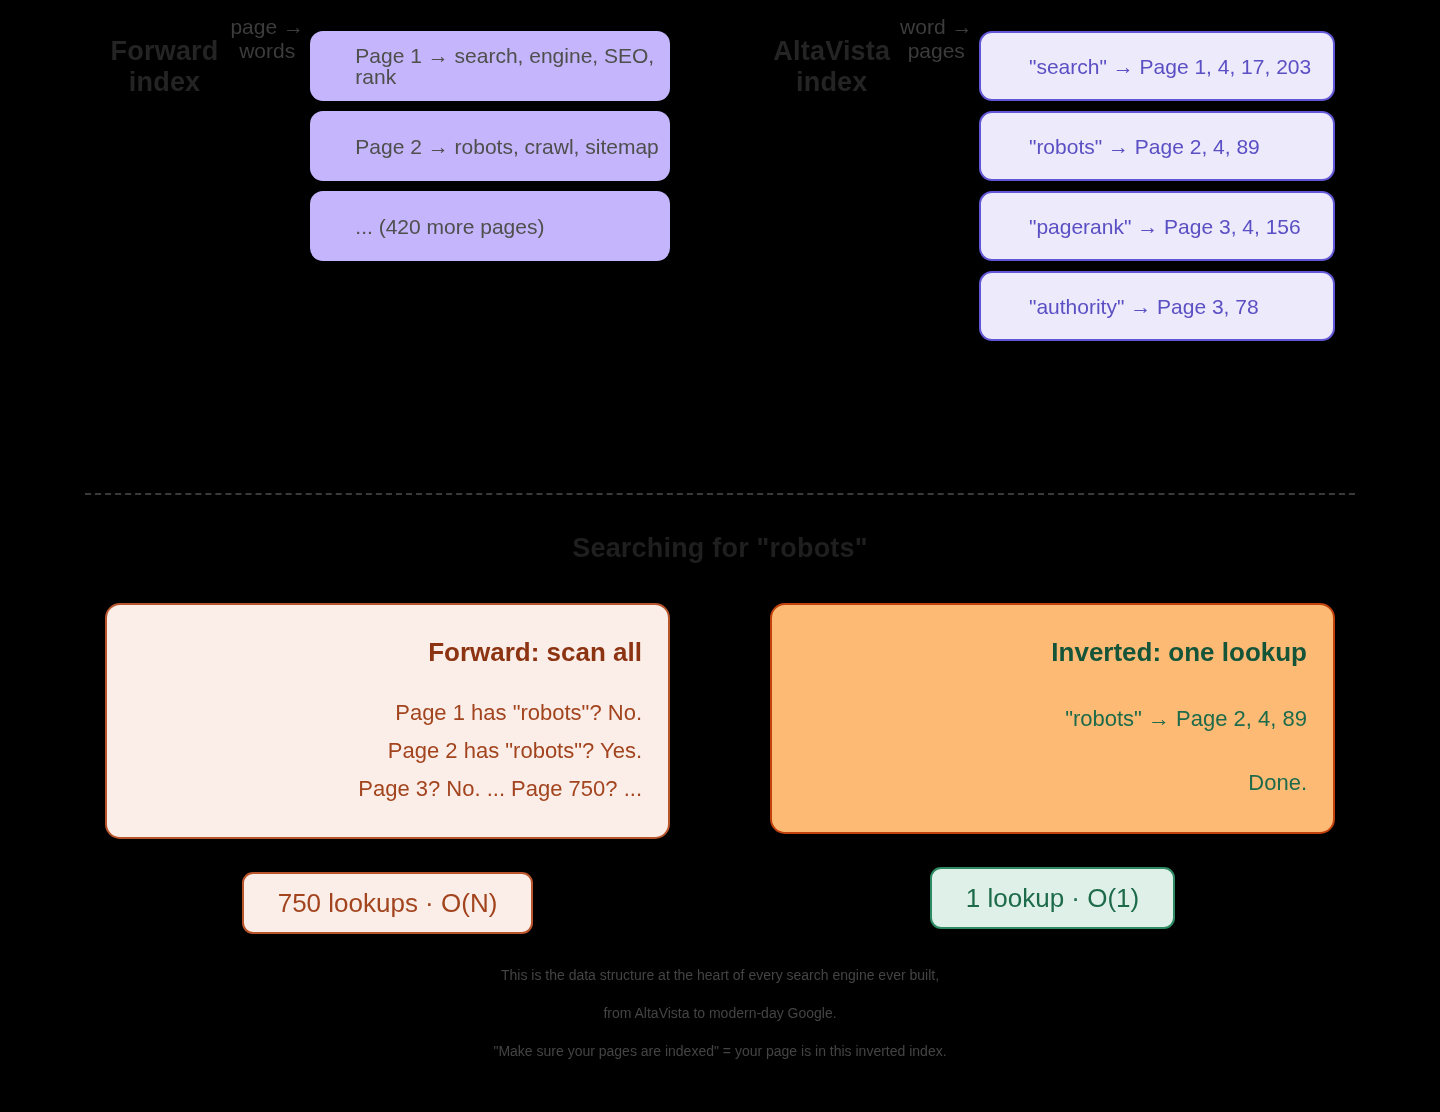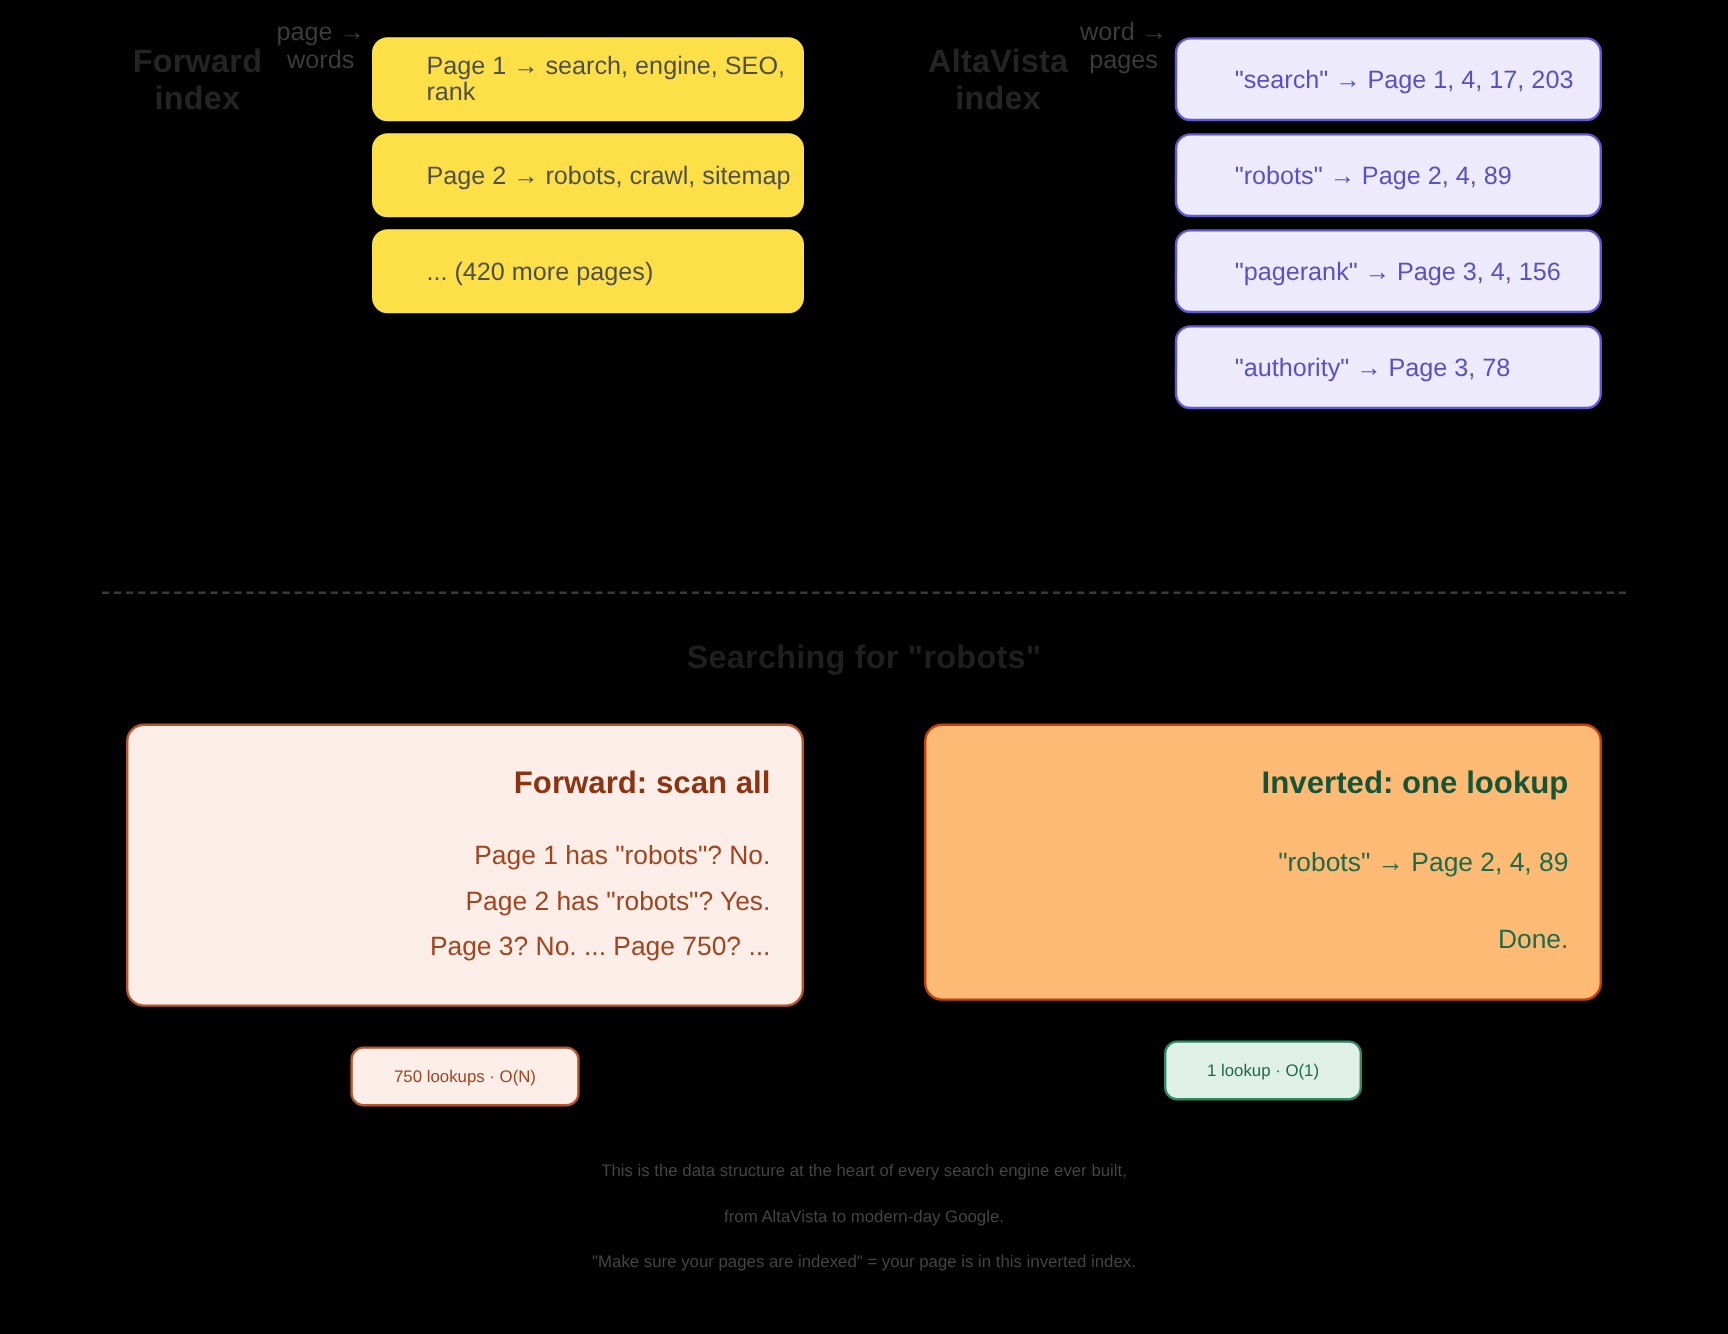--- a/index.html
+++ b/index.html
@@ -60,21 +60,21 @@
   .card {
     height: 70px;
     border-radius: 13px;
     display: flex;
     align-items: center;
     padding-left: 45px;
     font-size: 21px;
     line-height: 1;
   }
   .card.forward {
-    background: #fde047;
+    background: #c4b5fd;
     color: #4f4f4c;
   }
   .card.inverted {
     background: #eceafb;
     border: 2px solid #6257d6;
     color: #5b4fc4;
     padding-left: 48px;
   }
 
   
@@ -147,21 +147,21 @@
   .panel.red   .panel-line { color: #a2441e; }
   .panel.green .panel-line { color: #1d6b4a; }
 
   .panel.green .panel-body { padding-top: 6px; }
   .panel.green .panel-line + .panel-line { margin-top: 26px; }
 
   .badge {
     margin-top: 33px;
     border-radius: 11px;
     padding: 16px 34px;
-    font-size: 14px;
+    font-size: 26px;
     line-height: 1;
     display: inline-block;
   }
   .badge.red {
     background: #fbeee8;
     border: 2px solid #b8552c;
     color: #a2441e;
   }
   .badge.green {
     background: #dff0e8;

